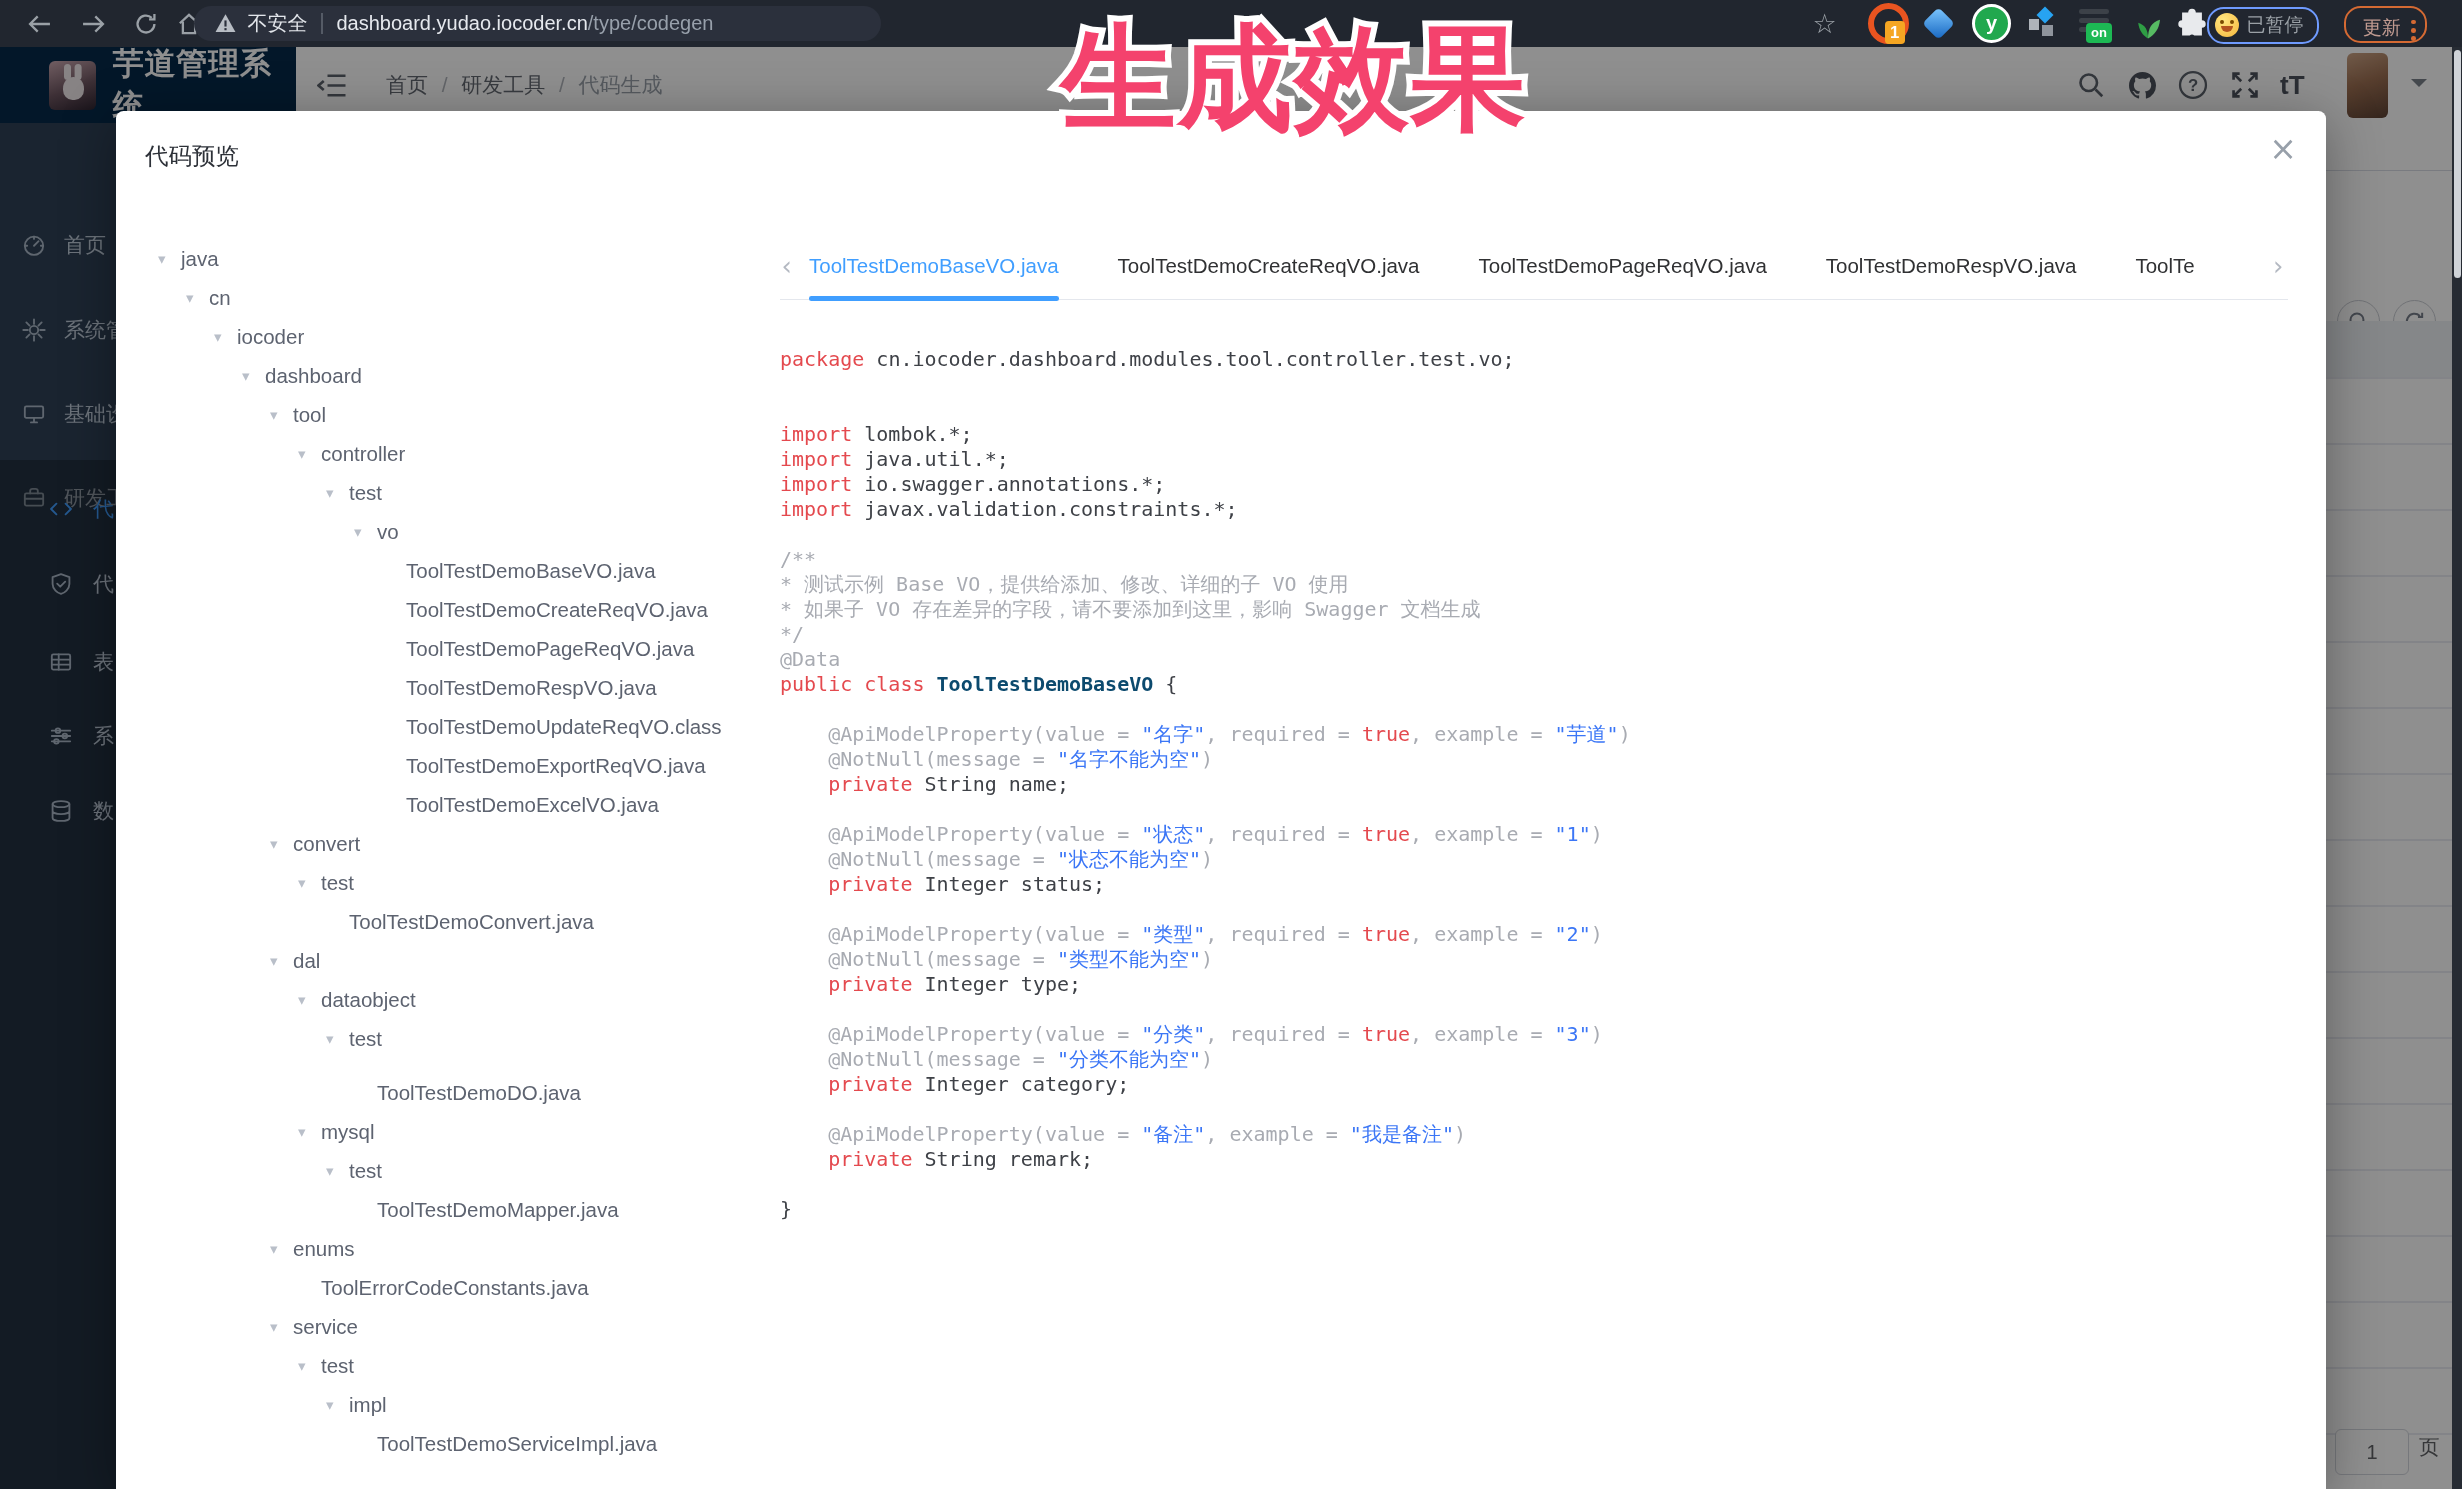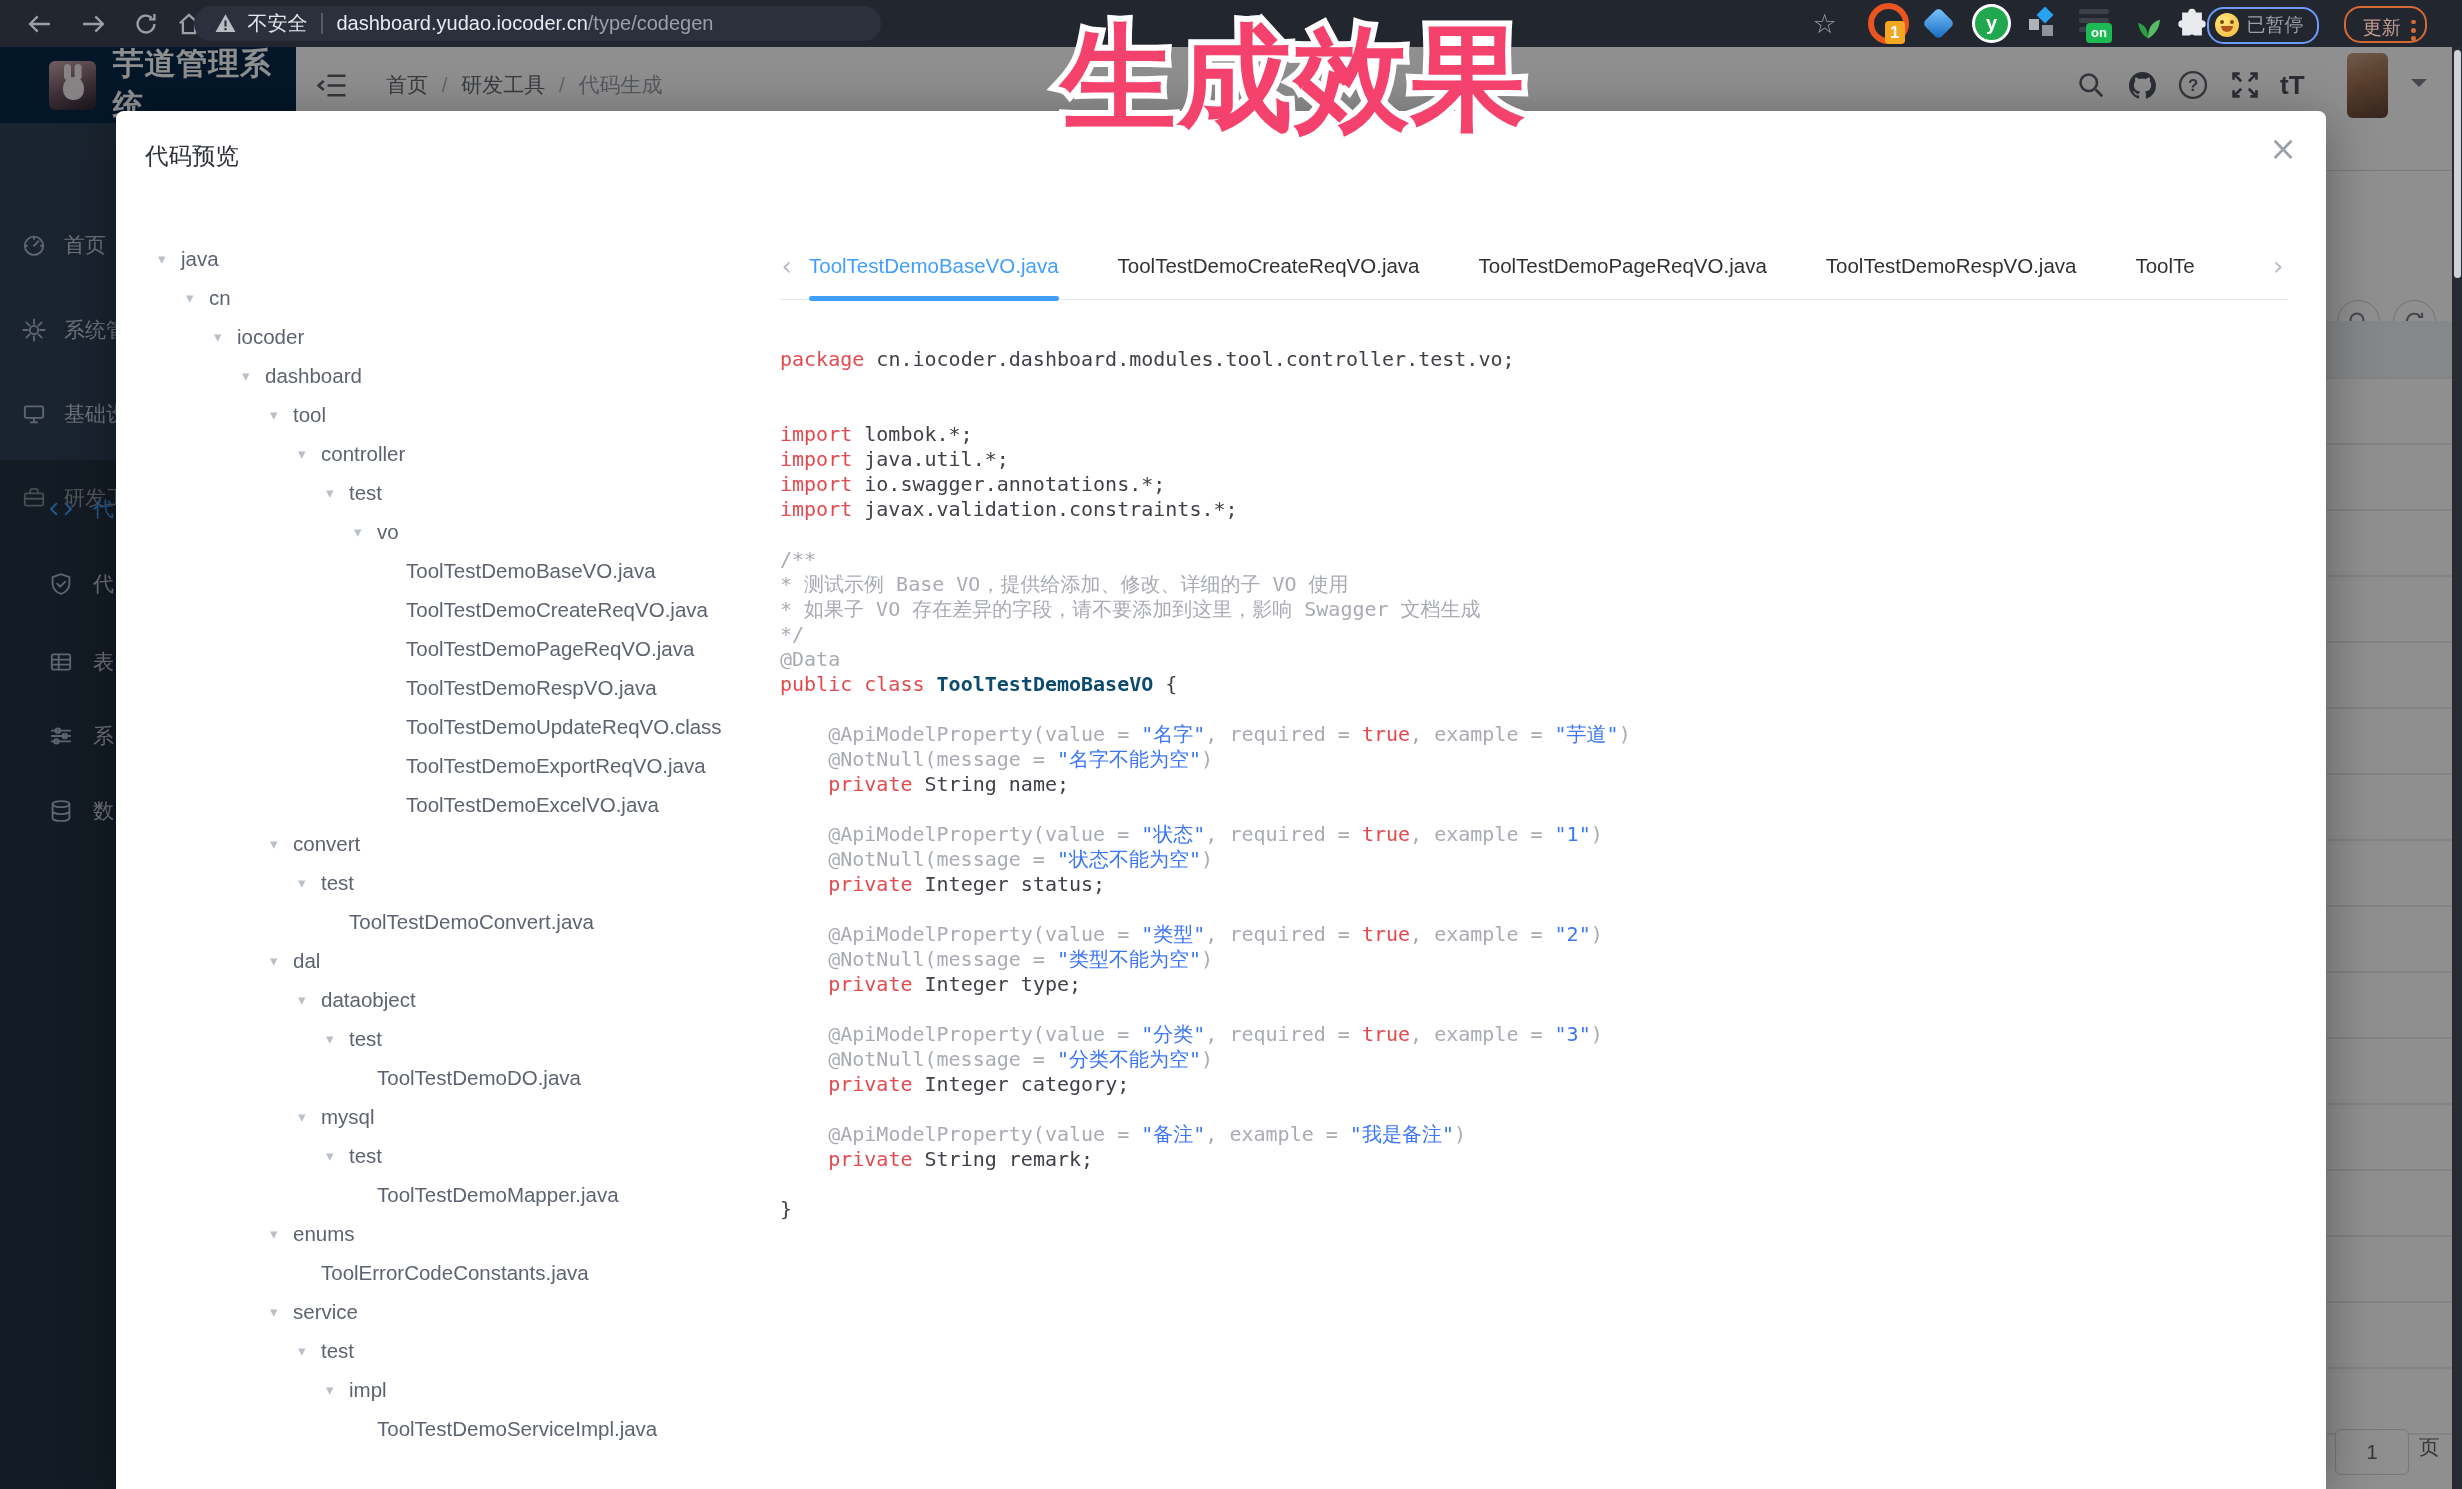--- a/index.html
+++ b/index.html
@@ -450,21 +450,21 @@
             <span class="tlabel">dal</span>
           </div>
           <div class="trow" style="padding-left: 140px;">
             <span class="caret">▾</span>
             <span class="tlabel">dataobject</span>
           </div>
           <div class="trow" style="padding-left: 168px;">
             <span class="caret">▾</span>
             <span class="tlabel">test</span>
           </div>
-          <div class="trow" style="padding-left: 196px;">
+          <div class="trow" style="padding-left: 196px; margin-top: 15px;">
             <span class="caret"></span>
             <span class="tlabel">ToolTestDemoDO.java</span>
           </div>
           <div class="trow" style="padding-left: 140px;">
             <span class="caret">▾</span>
             <span class="tlabel">mysql</span>
           </div>
           <div class="trow" style="padding-left: 168px;">
             <span class="caret">▾</span>
             <span class="tlabel">test</span>

